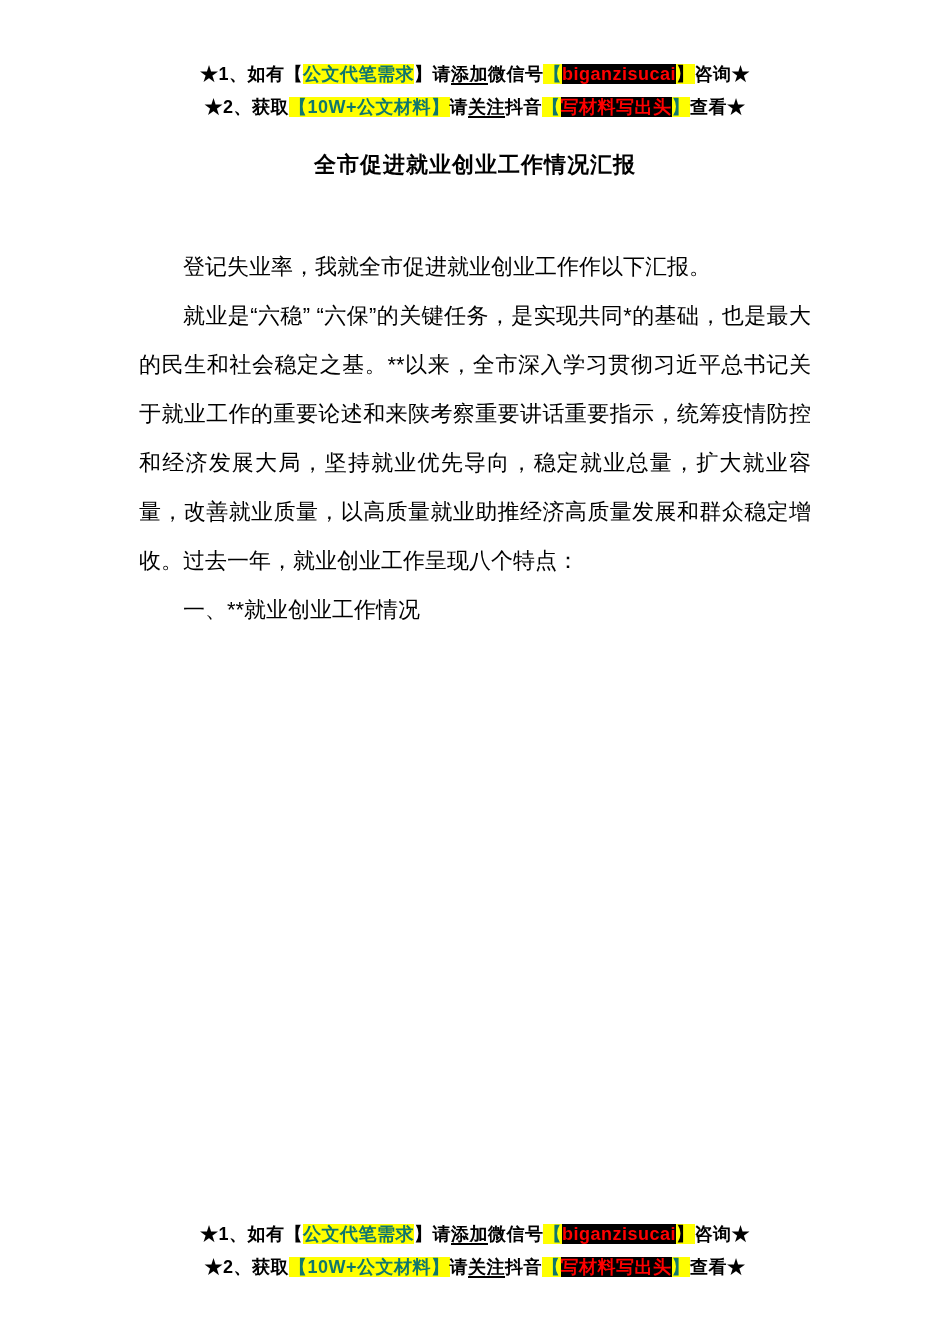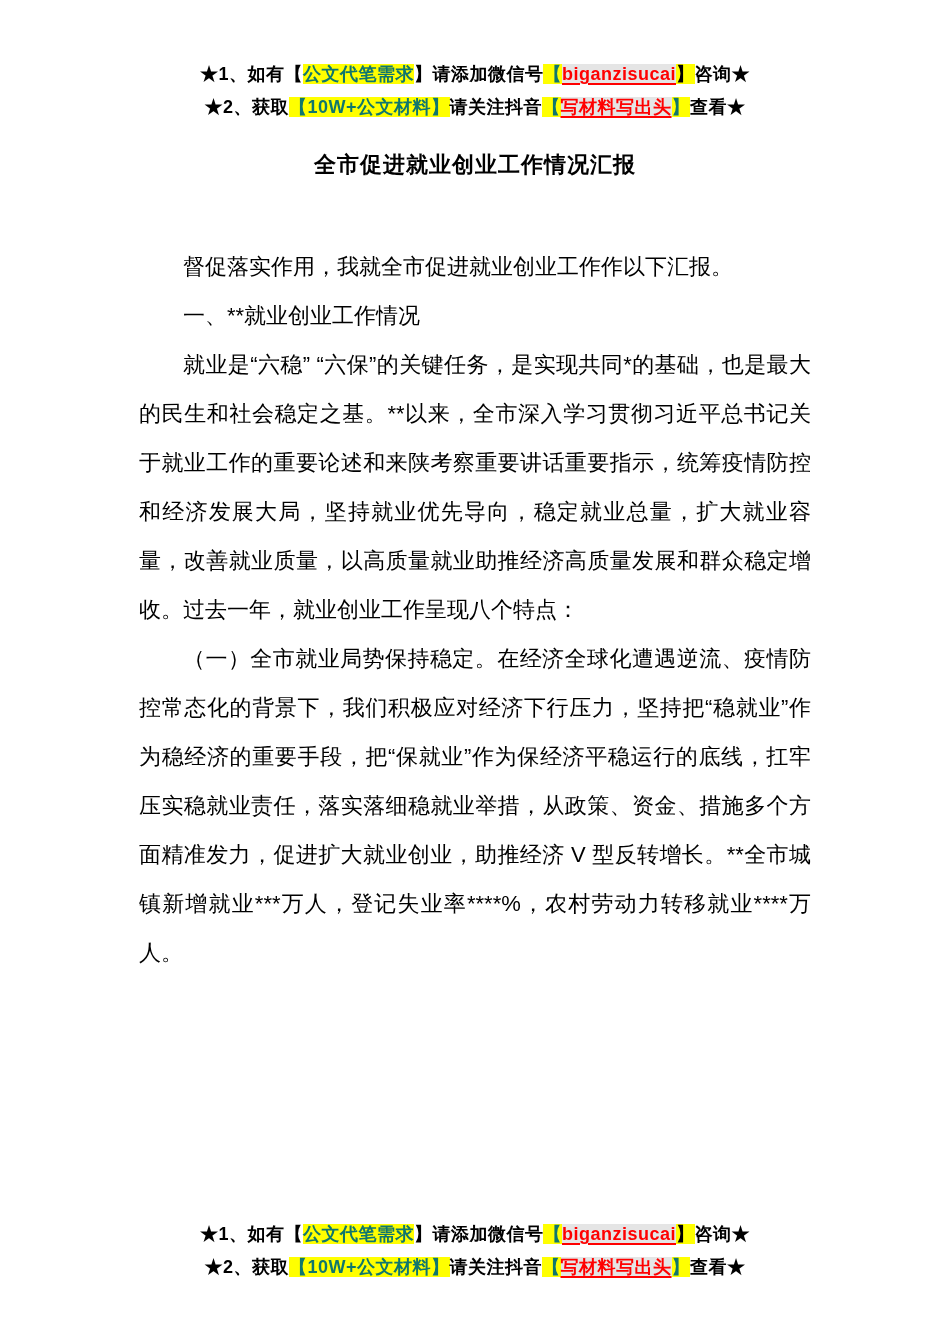--- a/index.html
+++ b/index.html
@@ -37,31 +37,31 @@
     left: 0;
     right: 0;
     bottom: 60px;
   }
   .seg { color: #000000; }
   .seg.hl {
     background: #ffff00;
     color: #0f766e;
   }
   .seg.hlu {
-    background: #e5e5e5;
+    background: #000000;
     color: #ff0000;
-    text-decoration: underline;
     text-decoration-thickness: 2px;
     text-underline-offset: 3px;
   }
   .seg.hlb {
     background: #ffff00;
     color: #000000;
   }
   .seg.u {
+    text-decoration: underline;
     text-decoration-thickness: 2px;
     text-underline-offset: 3px;
   }
   .doc-title {
     margin: 26px 0 0 0;
     text-align: center;
     font-size: 22px;
     font-weight: 700;
     letter-spacing: 1px;
   }
@@ -84,24 +84,23 @@
 <div class="page">
 
   <div class="notice notice-top">
     <div class="notice-line"><span class="seg">★1、如有【</span><span class="seg hl">公文代笔需求</span><span class="seg">】请</span><span class="seg u">添加</span><span class="seg">微信号</span><span class="seg hl">【</span><span class="seg hlu">biganzisucai</span><span class="seg hlb">】</span><span class="seg">咨询★</span></div>
     <div class="notice-line"><span class="seg">★2、获取</span><span class="seg hl">【10W+公文材料】</span><span class="seg">请</span><span class="seg u">关注</span><span class="seg">抖音</span><span class="seg hl">【</span><span class="seg hlu">写材料写出头</span><span class="seg hl">】</span><span class="seg">查看★</span></div>
   </div>
 
   <h1 class="doc-title">全市促进就业创业工作情况汇报</h1>
 
   <div class="content">
-    <p>督促落实作用，我就全市促进就业创业工作作以下汇报。</p>
+    <p>登记失业率，我就全市促进就业创业工作作以下汇报。</p>
+    <p>就业是“六稳” “六保”的关键任务，是实现共同*的基础，也是最大的民生和社会稳定之基。**以来，全市深入学习贯彻习近平总书记关于就业工作的重要论述和来陕考察重要讲话重要指示，统筹疫情防控和经济发展大局，坚持就业优先导向，稳定就业总量，扩大就业容量，改善就业质量，以高质量就业助推经济高质量发展和群众稳定增收。过去一年，就业创业工作呈现八个特点：</p>
     <p>一、**就业创业工作情况</p>
-    <p>就业是“六稳” “六保”的关键任务，是实现共同*的基础，也是最大的民生和社会稳定之基。**以来，全市深入学习贯彻习近平总书记关于就业工作的重要论述和来陕考察重要讲话重要指示，统筹疫情防控和经济发展大局，坚持就业优先导向，稳定就业总量，扩大就业容量，改善就业质量，以高质量就业助推经济高质量发展和群众稳定增收。过去一年，就业创业工作呈现八个特点：</p>
-    <p>（一）全市就业局势保持稳定。在经济全球化遭遇逆流、疫情防控常态化的背景下，我们积极应对经济下行压力，坚持把“稳就业”作为稳经济的重要手段，把“保就业”作为保经济平稳运行的底线，扛牢压实稳就业责任，落实落细稳就业举措，从政策、资金、措施多个方面精准发力，促进扩大就业创业，助推经济 V 型反转增长。**全市城镇新增就业***万人，登记失业率****%，农村劳动力转移就业****万人。</p>
   </div>
 
   <div class="notice notice-bottom">
     <div class="notice-line"><span class="seg">★1、如有【</span><span class="seg hl">公文代笔需求</span><span class="seg">】请</span><span class="seg u">添加</span><span class="seg">微信号</span><span class="seg hl">【</span><span class="seg hlu">biganzisucai</span><span class="seg hlb">】</span><span class="seg">咨询★</span></div>
     <div class="notice-line"><span class="seg">★2、获取</span><span class="seg hl">【10W+公文材料】</span><span class="seg">请</span><span class="seg u">关注</span><span class="seg">抖音</span><span class="seg hl">【</span><span class="seg hlu">写材料写出头</span><span class="seg hl">】</span><span class="seg">查看★</span></div>
   </div>
 
 </div>
 
 </body></html>

